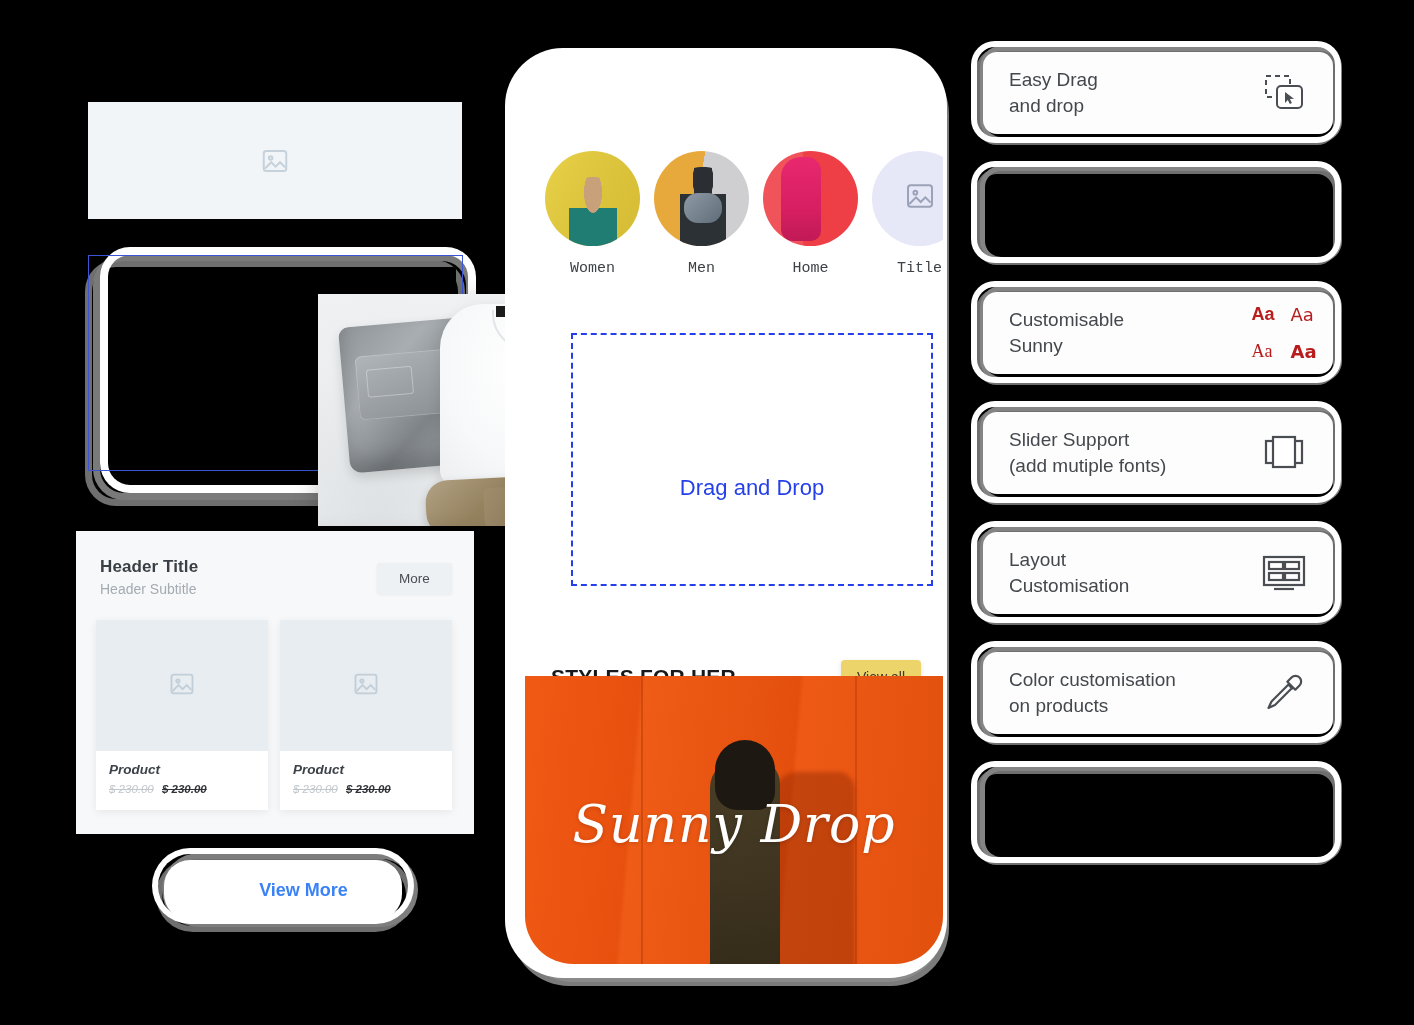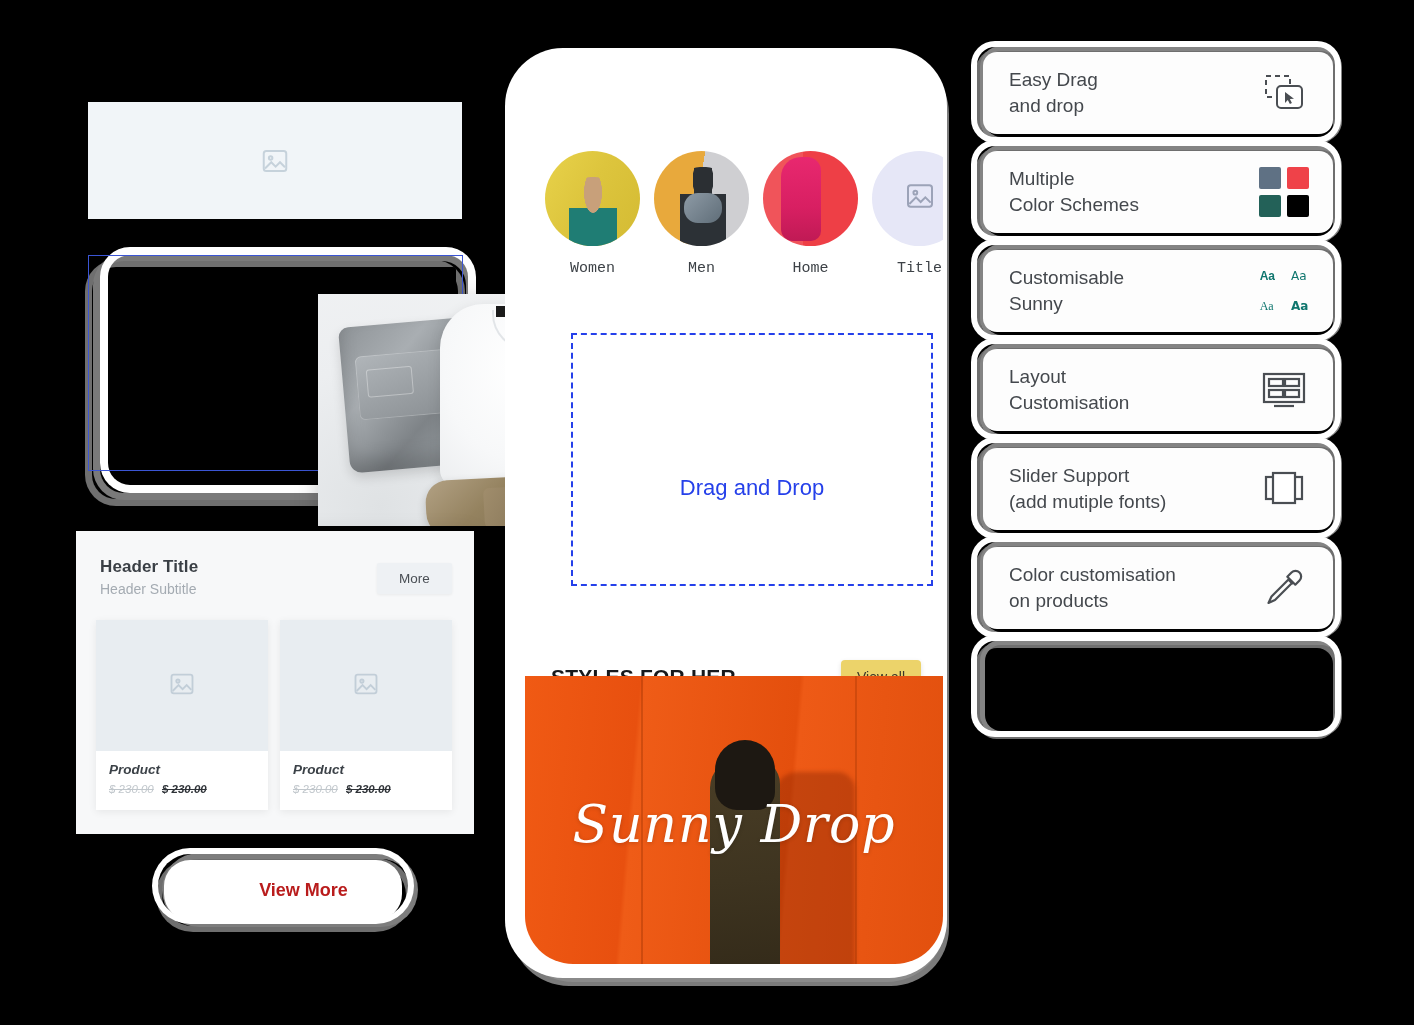--- a/index.html
+++ b/index.html
@@ -108,21 +108,21 @@
   .price-new{ color:#2f3338; font-weight:700; text-decoration:line-through; margin-left:5px; }
 
   
   .vm-wrap{ position:absolute; left:150px; top:850px; width:270px; height:90px; }
   .vm-l1{ position:absolute; left:12px; top:14px; width:244px; height:62px; border-radius:32px; box-shadow:0 0 0 6px #6e6e6e; }
   .vm-l2{ position:absolute; left:18px; top:9px;  width:244px; height:62px; border-radius:32px; box-shadow:0 0 0 6px #7d7d7d; }
   .vm-l3{ position:absolute; left:8px;  top:4px;  width:250px; height:64px; border-radius:34px; box-shadow:0 0 0 6px #ffffff; }
   .vm-btn{
     position:absolute; left:14px; top:10px; width:238px; height:60px;
     background:#fff; border:none; border-radius:26px;
-    font-family:"Liberation Sans", sans-serif; font-size:18px; font-weight:700; color:#b91c1c;
+    font-family:"Liberation Sans", sans-serif; font-size:18px; font-weight:700; color:#3b82f6;
     display:flex; align-items:center; justify-content:center; cursor:pointer;padding-left:41px;
   }
 
   
   .phone-wrap{ position:absolute; left:503px; top:46px; width:455px; height:950px; }
   .ph-sh{ position:absolute; border-radius:58px; }
   .ph-s1{ left:8px;  top:10px; width:438px; height:930px; background:#7b7b7b; }
   .ph-s2{ left:12px; top:14px; width:430px; height:922px; background:#8a8a8a; }
   .ph-s3{ left:16px; top:18px; width:422px; height:914px; background:#9a9a9a; }
   .ph-s4{ left:20px; top:22px; width:414px; height:906px; background:#a8a8a8; }
@@ -199,37 +199,37 @@
   }
   .hero-script{
     position:absolute; left:0; right:0; top:118px; text-align:center;
     font-family:"DejaVu Serif", serif; font-style:italic; font-weight:400;
     font-size:52px; color:#fff; letter-spacing:1px;
     text-shadow:0 1px 4px rgba(0,0,0,.18);
   }
 
   
   .cards{ position:absolute; left:975px; top:46px; width:370px; }
-  .card-wrap{ position:relative; height:99px; }
+  .card-wrap{ position:relative; margin-bottom:21px; height:99px; }
   .c-sh1{ position:absolute; left:6px;  top:8px;  width:352px; height:86px; border-radius:16px; box-shadow:0 0 0 5px #6f6f6f; }
   .c-sh2{ position:absolute; left:10px; top:5px;  width:352px; height:86px; border-radius:16px; box-shadow:0 0 0 5px #848484; }
   .c-sh3{ position:absolute; left:2px;  top:1px;  width:358px; height:90px; border-radius:18px; box-shadow:0 0 0 6px #ffffff; }
   .card{
     position:absolute; left:8px; top:6px; width:350px; height:82px;
     background:#fdfdfd; border-radius:14px;
     display:flex; align-items:center; justify-content:space-between;
     padding:0 22px 0 26px;
   }
   .card-label{ font-size:19px; line-height:1.38; color:#44484d; }
   .card-icon{ width:54px; display:flex; align-items:center; justify-content:center; flex:0 0 auto; }
 
   .sw-grid{ display:grid; grid-template-columns:22px 22px; grid-gap:6px; }
   .sw{ width:22px; height:22px; border-radius:2px; }
 
-  .aa-grid{ display:grid; grid-template-columns:auto auto; grid-gap:3px 9px; font-size:12px; color:#0f766e;gap:16px; }
+  .aa-grid{ display:grid; grid-template-columns:auto auto; grid-gap:3px 9px; font-size:18px; color:#b91c1c;gap:16px; }
   .aa-1{ font-family:"Liberation Sans", sans-serif; font-weight:700; }
   .aa-2{ font-family:"DejaVu Sans", sans-serif; font-weight:400; }
   .aa-3{ font-family:"Liberation Serif", serif; font-weight:400; }
   .aa-4{ font-family:"DejaVu Sans", sans-serif; font-weight:700; }
 </style>
 </head>
 <body>
 
 <div id="stage">
 
@@ -390,52 +390,57 @@
             <path d="M22 19l0 11 2.8-3.1 2.1 4.2 2-1-2-4.1 4.1-0.2z" fill="#4a4e53" stroke="none"></path>
           </svg>
         </div>
       </div>
     </div>
 
     <div class="card-wrap">
       <div class="c-sh1"></div>
       <div class="c-sh2"></div>
       <div class="c-sh3"></div>
-      <div class="card">
-        <div class="card-label">
-          <span>Multiple</span><br>
-          <span>Color Schemes</span>
-        </div>
-        <div class="card-icon">
-          <div class="sw-grid">
-            <div class="sw" style="background:#5f7184"></div>
-            <div class="sw" style="background:#ef4249"></div>
-            <div class="sw" style="background:#236158"></div>
-            <div class="sw" style="background:#000000"></div>
-          </div>
-        </div>
-      </div>
     </div>
 
     <div class="card-wrap">
       <div class="c-sh1"></div>
       <div class="c-sh2"></div>
       <div class="c-sh3"></div>
       <div class="card">
         <div class="card-label">
           <span>Customisable</span><br>
           <span>Sunny</span>
         </div>
         <div class="card-icon">
           <div class="aa-grid">
             <span class="aa-1">Aa</span>
             <span class="aa-2">Aa</span>
             <span class="aa-3">Aa</span>
             <span class="aa-4">Aa</span>
           </div>
+        </div>
+      </div>
+    </div>
+
+    <div class="card-wrap">
+      <div class="c-sh1"></div>
+      <div class="c-sh2"></div>
+      <div class="c-sh3"></div>
+      <div class="card">
+        <div class="card-label">
+          <span>Slider Support</span><br>
+          <span>(add mutiple fonts)</span>
+        </div>
+        <div class="card-icon">
+          <svg width="42" height="38" viewBox="0 0 42 38" fill="none" stroke="#4a4e53" stroke-width="2.2">
+            <rect x="3" y="7" width="8" height="22"></rect>
+            <rect x="31" y="7" width="8" height="22"></rect>
+            <rect x="10" y="3" width="22" height="30" fill="#fff"></rect>
+          </svg>
         </div>
       </div>
     </div>
 
     <div class="card-wrap">
       <div class="c-sh1"></div>
       <div class="c-sh2"></div>
       <div class="c-sh3"></div>
       <div class="card">
         <div class="card-label">
@@ -454,39 +459,20 @@
         </div>
       </div>
     </div>
 
     <div class="card-wrap">
       <div class="c-sh1"></div>
       <div class="c-sh2"></div>
       <div class="c-sh3"></div>
       <div class="card">
         <div class="card-label">
-          <span>Slider Support</span><br>
-          <span>(add mutiple fonts)</span>
-        </div>
-        <div class="card-icon">
-          <svg width="42" height="38" viewBox="0 0 42 38" fill="none" stroke="#4a4e53" stroke-width="2.2">
-            <rect x="3" y="7" width="8" height="22"></rect>
-            <rect x="31" y="7" width="8" height="22"></rect>
-            <rect x="10" y="3" width="22" height="30" fill="#fff"></rect>
-          </svg>
-        </div>
-      </div>
-    </div>
-
-    <div class="card-wrap">
-      <div class="c-sh1"></div>
-      <div class="c-sh2"></div>
-      <div class="c-sh3"></div>
-      <div class="card">
-        <div class="card-label">
           <span>Color customisation</span><br>
           <span>on products</span>
         </div>
         <div class="card-icon">
           <svg width="42" height="42" viewBox="0 0 42 42" fill="none" stroke="#4a4e53" stroke-width="2.2" stroke-linejoin="round">
             <path d="M28.5 5.5a5.6 5.6 0 0 1 8 8l-4.2 4.2-8-8z"></path>
             <path d="M26.5 13.5l3.5 3.5"></path>
             <path d="M25.5 12.5l-17 17-3 6.5 6.5-3 17-17z"></path>
           </svg>
         </div>

